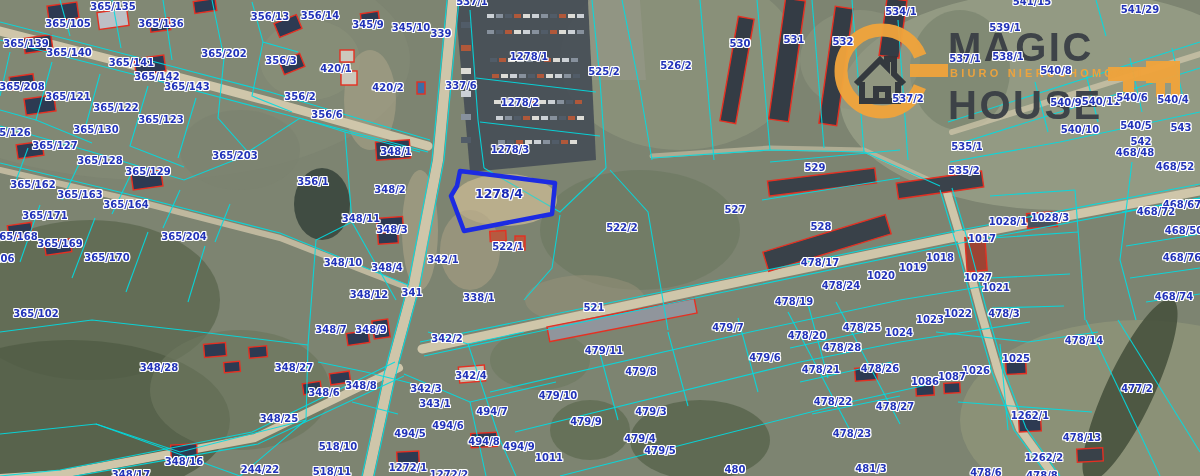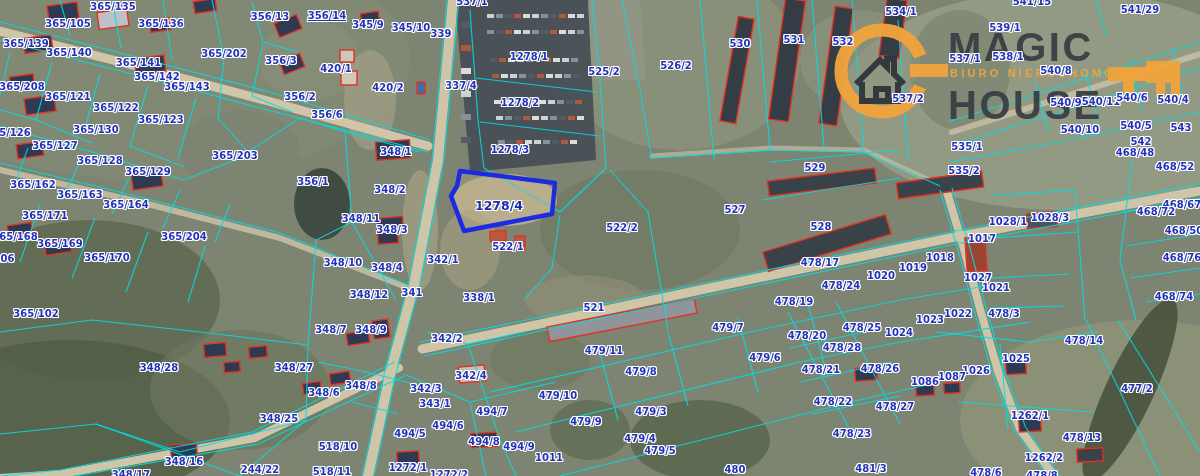--- a/index.html
+++ b/index.html
@@ -296,21 +296,21 @@
         <text x="950" y="77" font-size="11" font-weight="bold" letter-spacing="3.2" fill="#f0a43c" font-family="&quot;Liberation Sans&quot;, sans-serif">BIURO NIERUCHOMOŚCI</text>
         <text x="948" y="119" font-size="40" font-weight="bold" letter-spacing="2.5" fill="#3b4046" font-family="&quot;Liberation Sans&quot;, sans-serif">HOUSE</text>
       </g>
   </svg>
   <div id="labels">
       <div class="lab" style="left: 113px; top: 7px;">365/135</div>
       <div class="lab" style="left: 68px; top: 24px;">365/105</div>
       <div class="lab" style="left: 161px; top: 24px;">365/136</div>
       <div class="lab" style="left: 26px; top: 44px;">365/139</div>
       <div class="lab" style="left: 69px; top: 53px;">365/140</div>
-      <div class="lab" style="left: 116px; top: 63px; padding-left: 45px;">365/141</div>
+      <div class="lab" style="left: 109px; top: 63px; padding-left: 45px;">365/141</div>
       <div class="lab" style="left: 224px; top: 54px;">365/202</div>
       <div class="lab" style="left: 157px; top: 77px;">365/142</div>
       <div class="lab" style="left: 187px; top: 87px;">365/143</div>
       <div class="lab" style="left: 22px; top: 87px;">365/208</div>
       <div class="lab" style="left: 68px; top: 97px;">365/121</div>
       <div class="lab" style="left: 116px; top: 108px;">365/122</div>
       <div class="lab" style="left: 161px; top: 120px;">365/123</div>
       <div class="lab" style="left: 96px; top: 130px;">365/130</div>
       <div class="lab" style="left: 8px; top: 133px;">365/126</div>
       <div class="lab" style="left: 55px; top: 146px;">365/127</div>
@@ -321,31 +321,31 @@
       <div class="lab" style="left: 80px; top: 195px;">365/163</div>
       <div class="lab" style="left: 126px; top: 205px;">365/164</div>
       <div class="lab" style="left: 45px; top: 216px;">365/171</div>
       <div class="lab" style="left: 168px; top: 237px; padding-left: 32px;">365/204</div>
       <div class="lab" style="left: 15px; top: 237px;">365/168</div>
       <div class="lab" style="left: 60px; top: 244px; text-align: right;">365/169</div>
       <div class="lab" style="left: 107px; top: 258px;">365/170</div>
       <div class="lab" style="left: 4px; top: 259px;">106</div>
       <div class="lab" style="left: 36px; top: 314px;">365/102</div>
       <div class="lab" style="left: 270px; top: 17px;">356/13</div>
-      <div class="lab" style="left: 327px; top: 16px; text-decoration: underline;">356/14</div>
+      <div class="lab" style="left: 320px; top: 16px;">356/14</div>
       <div class="lab" style="left: 281px; top: 61px;">356/3</div>
       <div class="lab" style="left: 300px; top: 97px;">356/2</div>
       <div class="lab" style="left: 327px; top: 115px;">356/6</div>
       <div class="lab" style="left: 313px; top: 182px;">356/1</div>
       <div class="lab" style="left: 368px; top: 25px;">345/9</div>
       <div class="lab" style="left: 411px; top: 28px;">345/10</div>
       <div class="lab" style="left: 441px; top: 34px;">339</div>
       <div class="lab" style="left: 336px; top: 69px;">420/1</div>
       <div class="lab" style="left: 388px; top: 88px;">420/2</div>
-      <div class="lab" style="left: 461px; top: 86px;">337/4</div>
+      <div class="lab" style="left: 461px; top: 86px;">337/6</div>
       <div class="lab" style="left: 472px; top: 2px;">537/1</div>
       <div class="lab" style="left: 529px; top: 57px;">1278/1</div>
       <div class="lab" style="left: 520px; top: 103px;">1278/2</div>
       <div class="lab" style="left: 510px; top: 150px;">1278/3</div>
       <div class="lab" style="left: 604px; top: 72px;">525/2</div>
       <div class="lab" style="left: 676px; top: 66px;">526/2</div>
       <div class="lab" style="left: 740px; top: 44px;">530</div>
       <div class="lab" style="left: 794px; top: 40px;">531</div>
       <div class="lab" style="left: 843px; top: 42px;">532</div>
       <div class="lab" style="left: 901px; top: 12px;">534/1</div>
@@ -451,15 +451,15 @@
       <div class="lab" style="left: 1137px; top: 389px;">477/2</div>
       <div class="lab" style="left: 1082px; top: 438px;">478/13</div>
       <div class="lab" style="left: 986px; top: 473px;">478/6</div>
       <div class="lab" style="left: 1042px; top: 476px;">478/8</div>
       <div class="lab" style="left: 1016px; top: 359px;">1025</div>
       <div class="lab" style="left: 976px; top: 371px;">1026</div>
       <div class="lab" style="left: 952px; top: 377px;">1087</div>
       <div class="lab" style="left: 925px; top: 382px;">1086</div>
       <div class="lab" style="left: 1030px; top: 416px;">1262/1</div>
       <div class="lab" style="left: 1044px; top: 458px;">1262/2</div>
-      <div class="lab hl" style="left: 499px; top: 206px;">1278/4</div>
+      <div class="lab hl" style="left: 499px; top: 194px;">1278/4</div>
     </div>
 </div>
 
 </body></html>

